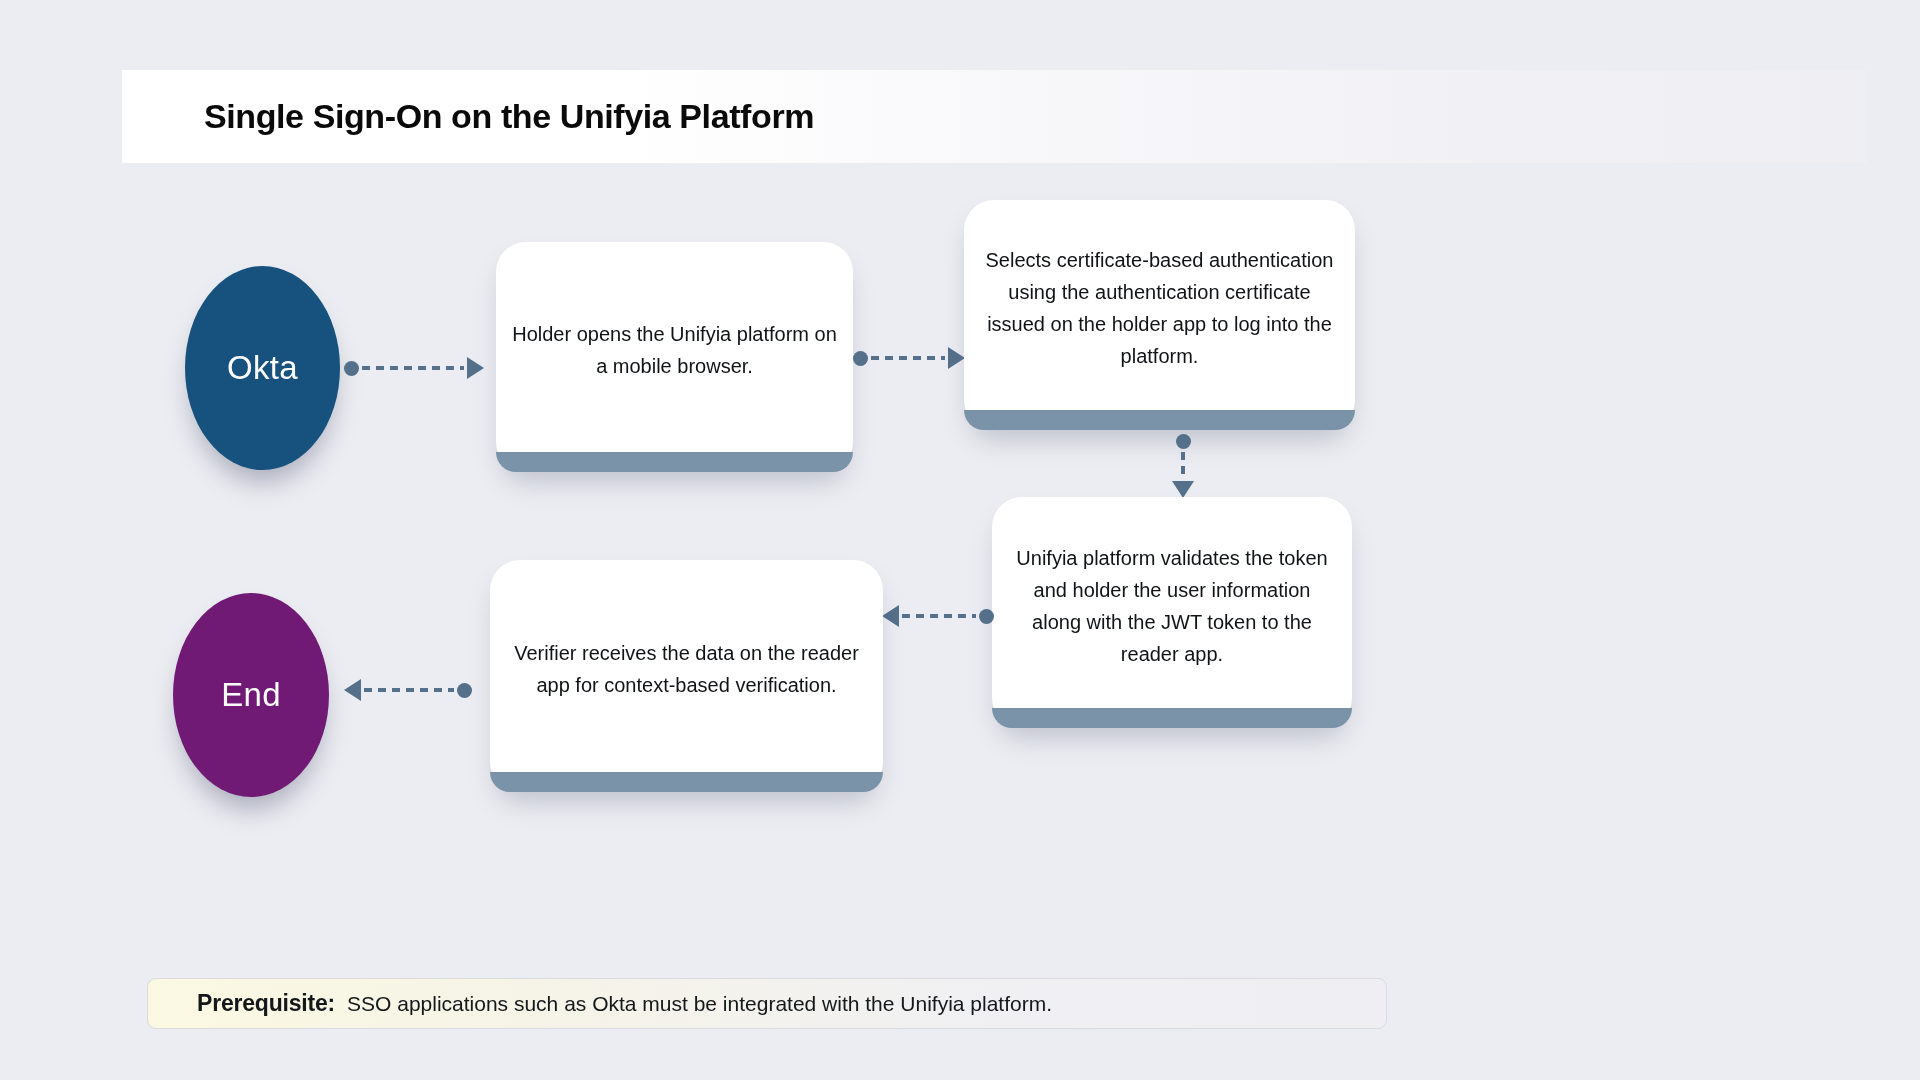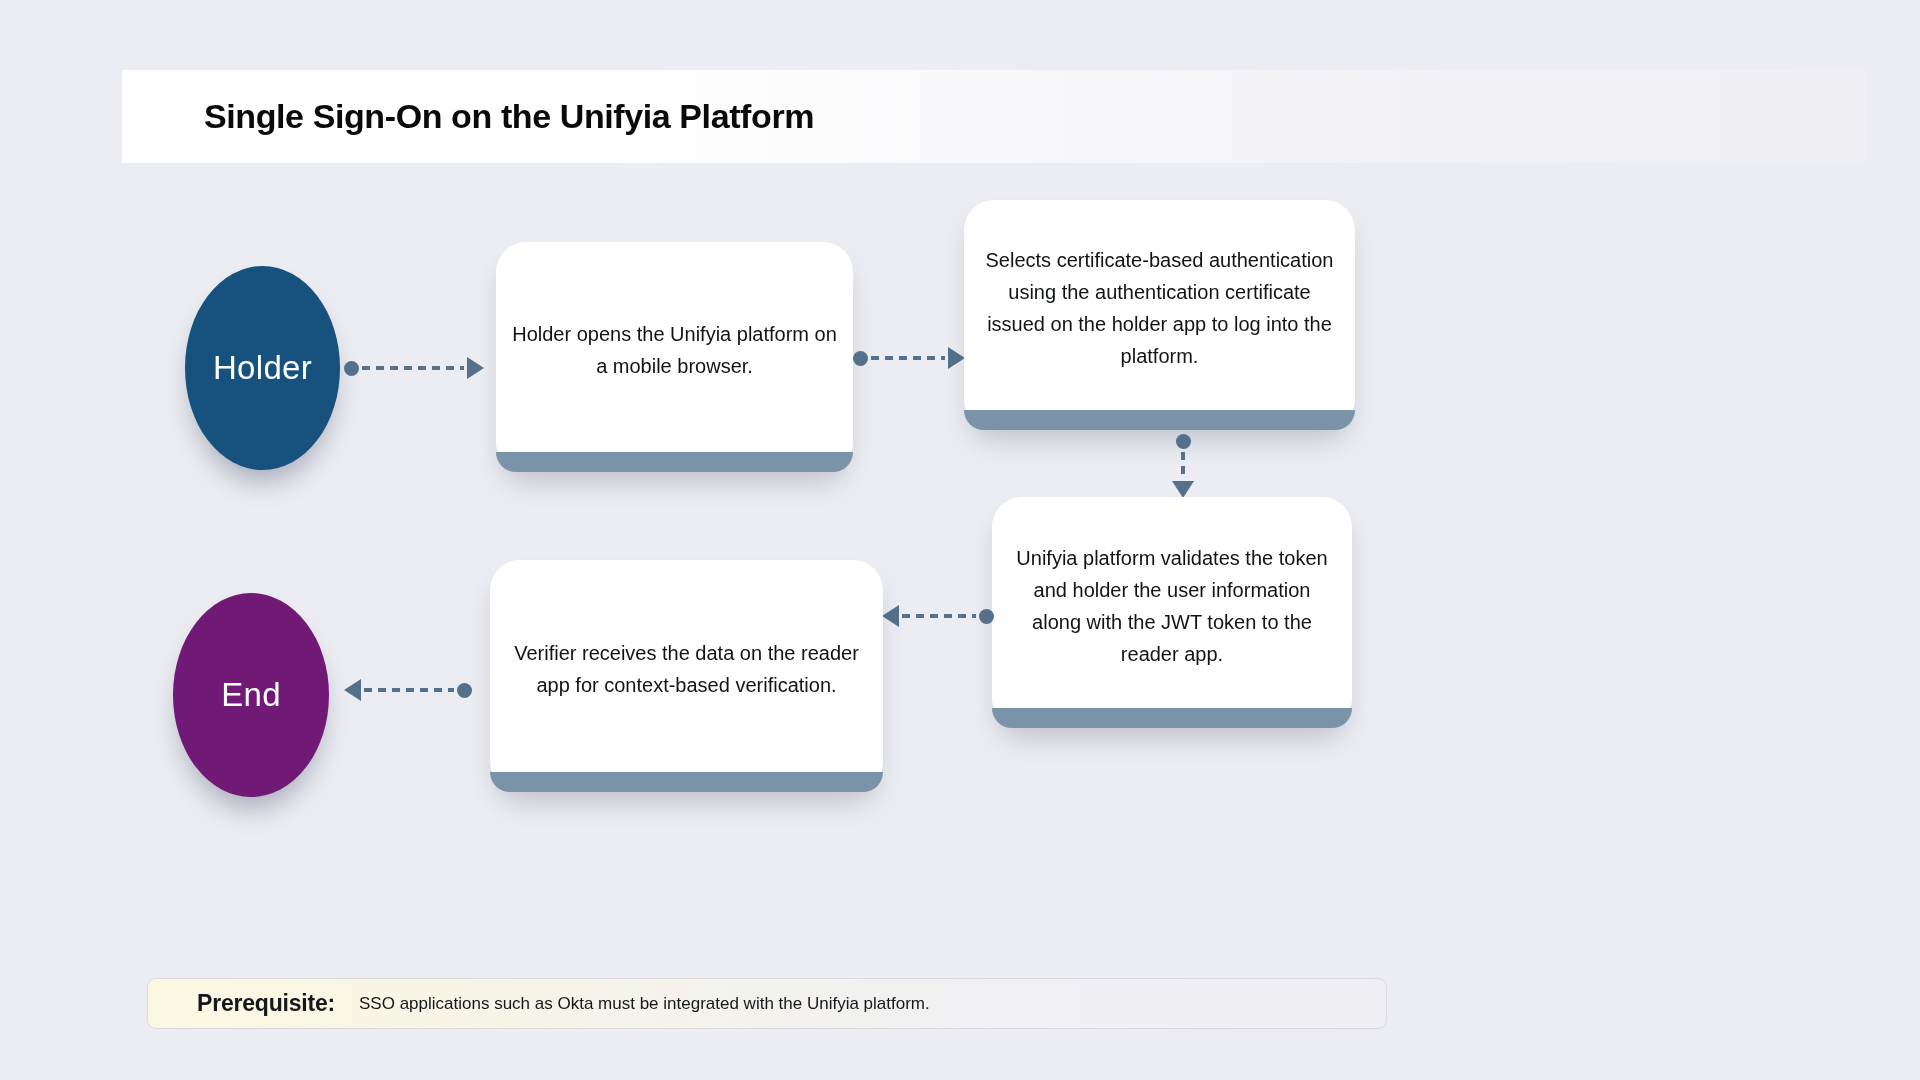--- a/index.html
+++ b/index.html
@@ -70,31 +70,31 @@
   .a5{left:344px;top:679px;width:128px;}
 
   
   .note{
     position:absolute;left:147px;top:978px;width:1240px;height:51px;
     box-sizing:border-box;border:1px solid #DADADF;border-radius:9px;
     background:linear-gradient(90deg,#FBF8E2 0%,#F6F4E7 30%,#F0F0F3 68%,#EFEFF3 100%);
     display:flex;align-items:center;padding-left:49px;color:#15181b;
   }
   .note .label{font-size:23px;font-weight:700;letter-spacing:-0.2px;}
-  .note .text{font-size:17px;margin-left:24px;}
+  .note .text{font-size:21px;margin-left:12px;}
 </style>
 </head>
 <body>
 
 <div class="header">
   <h1>Single Sign-On on the Unifyia Platform</h1>
 </div>
 
 <div class="terminal start">
-  <span>Holder</span>
+  <span>Okta</span>
 </div>
 
 <div class="arrow h a1">
   <span class="dot"></span>
   <span class="dash-h"></span>
   <span class="head-right"></span>
 </div>
 
 <div class="card c1">
   <span>Holder opens the Unifyia platform on a mobile browser.</span>

